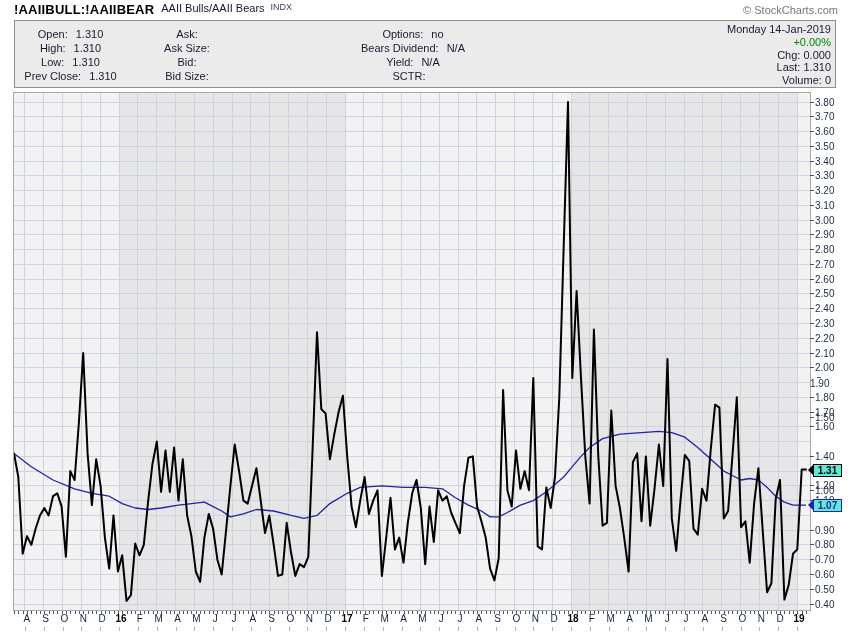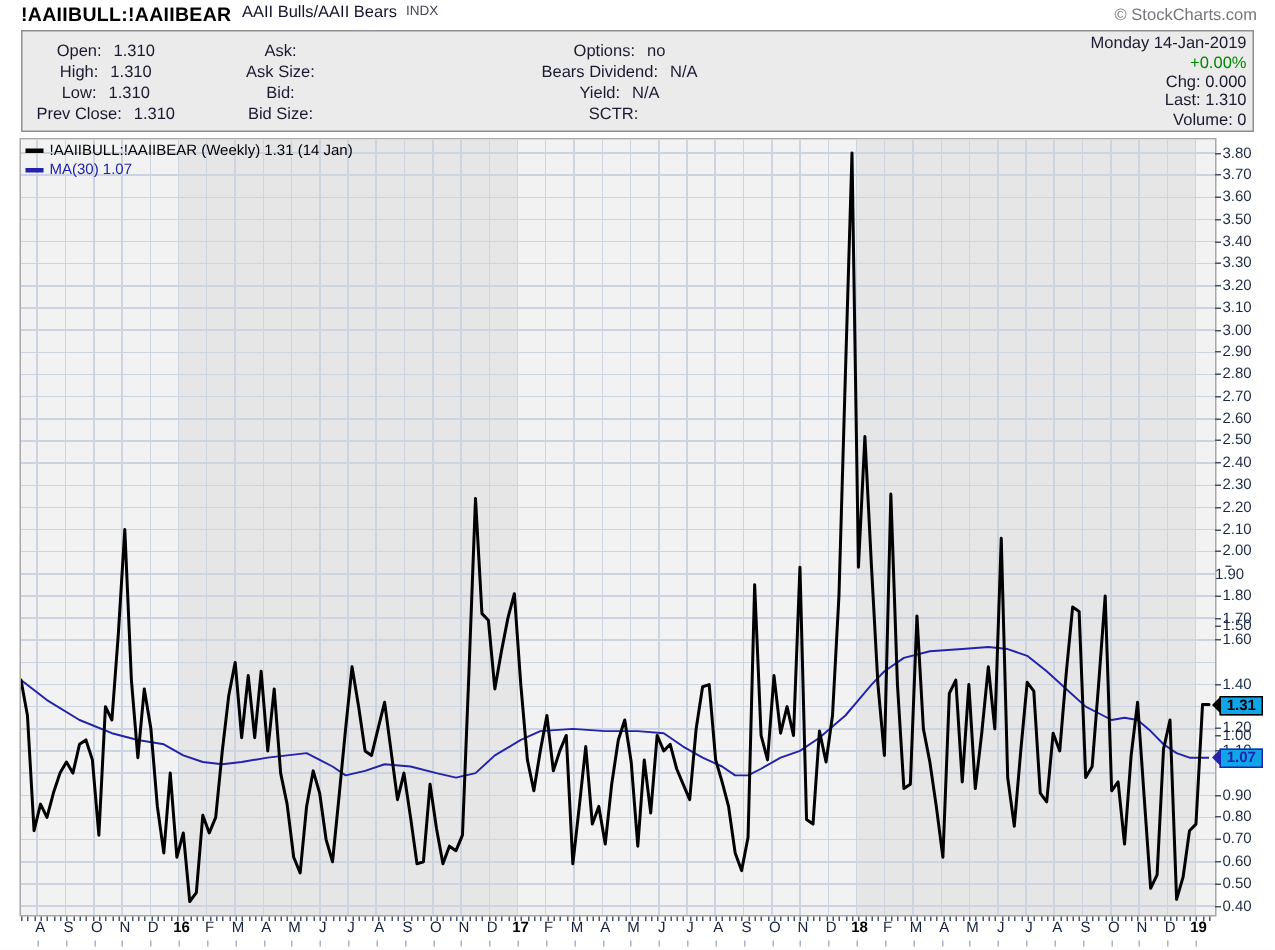--- a/index.html
+++ b/index.html
@@ -32,21 +32,21 @@
   .leg-row{display:flex;align-items:center;height:13px;white-space:nowrap;}
   .leg-marker{width:12px;height:3px;margin-right:4px;flex:0 0 auto;}
   #leg1{color:#000;}
   #leg1 .leg-marker{background:#000;}
   #leg2{color:#2222aa;}
   #leg2 .leg-marker{background:#2222aa;}
   
   .ylabel{position:absolute;left:810px;display:flex;align-items:center;height:11px;
           font-size:10px;color:#1c2a45;z-index:1;}
   .ylabel .tick{width:4px;height:1px;background:#44516b;margin-right:1px;flex:0 0 auto;}
-  .tag{position:absolute;left:813px;width:27px;height:11px;background:#0ea5e9;font-size:10px;
+  .tag{position:absolute;left:813px;width:27px;height:11px;background:#5eead4;font-size:10px;
        font-weight:bold;text-align:center;line-height:11px;z-index:3;}
   .tag::before{content:"";position:absolute;left:-6px;top:-1px;width:0;height:0;
        border-top:6.5px solid transparent;border-bottom:6.5px solid transparent;
        border-right:6px solid currentColor;}
   #tag-last{border:1px solid #000;color:#000;}
   #tag-ma{border:1px solid #2222aa;color:#2222aa;}
   
   .wtick{position:absolute;top:611px;width:1px;height:3px;background:#4a5570;}
   .mtick{position:absolute;top:627px;width:1px;height:4px;background:#a9b2c9;}
   .xlabel{position:absolute;top:613px;width:22px;text-align:center;font-size:10px;color:#15223c;}
@@ -206,30 +206,20 @@
         <line x1="670.0" y1="0" x2="670.0" y2="517" stroke="#ccd4e2" stroke-width="1" shape-rendering="crispEdges"></line>
         <line x1="688.8" y1="0" x2="688.8" y2="517" stroke="#ccd4e2" stroke-width="1" shape-rendering="crispEdges"></line>
         <line x1="707.7" y1="0" x2="707.7" y2="517" stroke="#ccd4e2" stroke-width="1" shape-rendering="crispEdges"></line>
         <line x1="726.5" y1="0" x2="726.5" y2="517" stroke="#ccd4e2" stroke-width="1" shape-rendering="crispEdges"></line>
         <line x1="745.3" y1="0" x2="745.3" y2="517" stroke="#ccd4e2" stroke-width="1" shape-rendering="crispEdges"></line>
         <line x1="764.2" y1="0" x2="764.2" y2="517" stroke="#ccd4e2" stroke-width="1" shape-rendering="crispEdges"></line>
         <line x1="783.0" y1="0" x2="783.0" y2="517" stroke="#ccd4e2" stroke-width="1" shape-rendering="crispEdges"></line>
         <polyline points="0.0,360.4 17.3,373.7 39.0,387.0 60.6,395.8 77.9,400.3 95.2,403.2 108.2,410.6 121.2,415.0 134.2,416.5 147.1,415.0 164.5,412.1 190.4,409.1 207.7,418.0 216.4,423.9 229.4,420.9 242.4,416.5 259.7,418.0 277.0,422.4 290.0,425.4 303.0,422.4 315.9,410.6 333.2,400.3 346.2,394.4 367.9,392.9 389.5,394.4 411.2,394.4 428.5,395.8 441.4,404.7 454.4,412.1 467.4,418.0 476.1,423.9 484.7,423.9 493.4,419.5 506.4,412.1 519.3,407.6 532.3,398.8 541.0,391.4 549.6,384.0 558.3,373.7 567.0,363.4 575.6,354.5 588.6,345.6 605.9,341.2 627.5,339.7 644.9,338.3 657.8,339.7 670.8,344.2 683.8,354.5 696.8,366.3 709.8,378.1 718.4,382.5 727.1,387.0 735.7,385.5 744.4,387.0 753.1,394.4 761.7,403.2 770.4,409.1 779.0,412.1 792.0,412.1" fill="none" stroke="#2222aa" stroke-width="1.3" stroke-linejoin="round"></polyline>
         <polyline points="0.0,360.4 4.3,384.0 8.7,460.8 13.0,443.1 17.3,451.9 21.6,435.7 26.0,422.4 30.3,415.0 34.6,422.4 39.0,403.2 43.3,400.3 47.6,413.6 51.9,463.8 56.3,378.1 60.6,387.0 64.9,329.4 69.2,260.0 73.6,360.4 77.9,412.1 82.2,366.3 86.6,392.9 90.9,444.6 95.2,475.6 99.5,422.4 103.9,478.5 108.2,462.3 112.5,508.0 116.9,502.1 121.2,450.5 125.5,462.3 129.8,451.9 134.2,407.6 138.5,370.7 142.8,348.6 147.1,398.8 151.5,357.4 155.8,398.8 160.1,354.5 164.5,407.6 168.8,366.3 173.1,422.4 177.4,443.1 181.8,478.5 186.1,488.9 190.4,444.6 194.8,420.9 199.1,435.7 203.4,466.7 207.7,481.5 212.1,437.2 216.4,392.9 220.7,351.5 225.1,378.1 229.4,407.6 233.7,410.6 238.0,392.9 242.4,375.2 246.7,407.6 251.0,440.1 255.3,422.4 259.7,451.9 264.0,482.9 268.3,481.5 272.7,429.8 277.0,459.3 281.3,482.9 285.6,471.1 290.0,474.1 294.3,463.8 298.6,356.0 303.0,239.3 307.3,316.1 311.6,320.5 315.9,366.3 320.3,341.2 324.6,319.1 328.9,302.8 333.2,363.4 337.6,413.6 341.9,434.2 346.2,407.6 350.6,384.0 354.9,420.9 359.2,407.6 363.5,397.3 367.9,482.9 372.2,444.6 376.5,404.7 380.9,456.4 385.2,444.6 389.5,469.7 393.8,429.8 398.2,400.3 402.5,387.0 406.8,415.0 411.2,471.1 415.5,413.6 419.8,449.0 424.1,397.3 428.5,407.6 432.8,403.2 437.1,419.5 441.4,429.8 445.8,440.1 450.1,392.9 454.4,364.8 458.8,363.4 463.1,413.6 467.4,428.3 471.7,444.6 476.1,475.6 480.4,487.4 484.7,465.2 489.1,296.9 493.4,397.3 497.7,413.6 502.0,357.4 506.4,395.8 510.7,378.1 515.0,397.3 519.3,285.1 523.7,453.4 528.0,456.4 532.3,394.4 536.7,415.0 541.0,384.0 545.3,304.3 549.6,156.6 554.0,9.0 558.3,285.1 562.6,198.0 567.0,285.1 571.3,363.4 575.6,410.6 579.9,236.4 584.3,363.4 588.6,432.7 592.9,429.8 597.3,317.6 601.6,392.9 605.9,415.0 610.2,444.6 614.6,478.5 618.9,369.3 623.2,360.4 627.5,428.3 631.9,363.4 636.2,432.7 640.5,395.8 644.9,351.5 649.2,392.9 653.5,265.9 657.8,425.4 662.2,457.8 666.5,407.6 670.8,361.9 675.2,367.8 679.5,435.7 683.8,441.6 688.1,395.8 692.5,407.6 696.8,356.0 701.1,311.7 705.4,314.6 709.8,425.4 714.1,418.0 718.4,363.4 722.8,304.3 727.1,434.2 731.4,428.3 735.7,469.7 740.1,410.6 744.4,375.2 748.7,437.2 753.1,499.2 757.4,490.3 761.7,406.2 766.0,387.0 770.4,506.6 774.7,491.8 779.0,460.8 783.3,456.4 787.7,376.6 792.0,376.6" fill="none" stroke="#000000" stroke-width="2" stroke-linejoin="round" stroke-linecap="round"></polyline>
       </svg>
-    <div id="legend">
-      <div id="leg1" class="leg-row">
-        <span class="leg-marker"></span>
-        <span>!AAIIBULL:!AAIIBEAR (Weekly) 1.31 (14 Jan)</span>
-      </div>
-      <div id="leg2" class="leg-row">
-        <span class="leg-marker"></span>
-        <span>MA(30) 1.07</span>
-      </div>
-    </div>
   </div>
 
   <div id="yaxis">
       <div class="ylabel" style="top: 96.5px;">
         <span class="tick"></span>
         <span>3.80</span>
       </div>
       <div class="ylabel" style="top: 111.3px;">
         <span class="tick"></span>
         <span>3.70</span>

